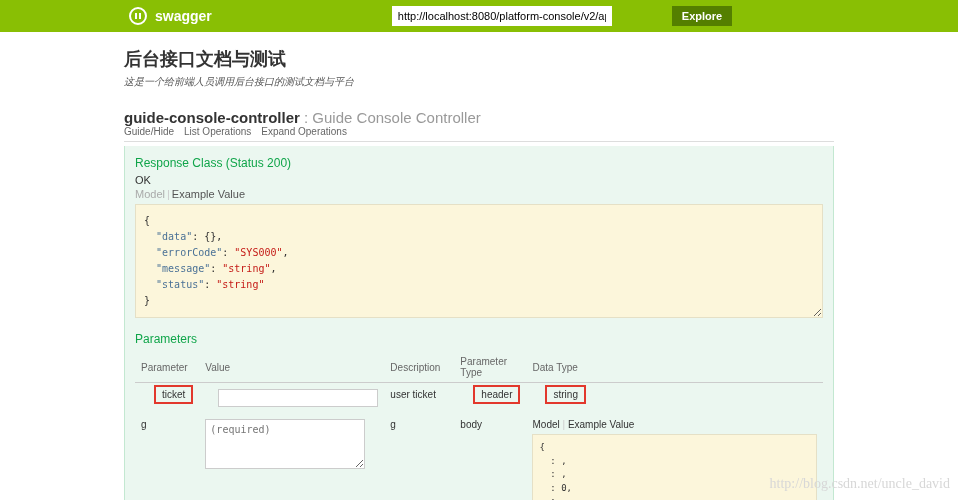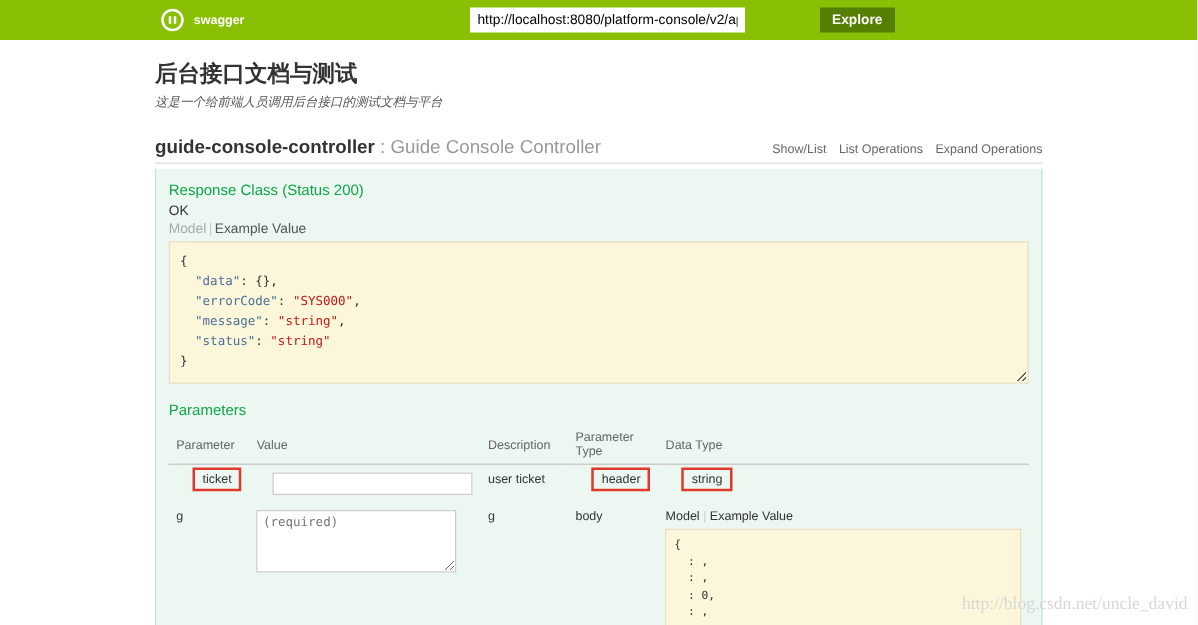--- a/index.html
+++ b/index.html
@@ -1,30 +1,30 @@
 <!DOCTYPE html>
 <html><head>
   <meta charset="utf-8">
   <style>
     * { margin: 0; padding: 0; box-sizing: border-box; }
     body { font-family: "Helvetica Neue", Helvetica, Arial, sans-serif; font-size: 12px; color: #333; background: #fff; }
     .header { background: #89bf04; height: 32px; display: flex; align-items: center; padding: 0 20px; justify-content: center; }
     .header-inner { display: flex; align-items: center; width: 740px; }
-    .logo { display: flex; align-items: center; color: #fff; font-weight: bold; font-size: 10px; margin-right: 180px; padding-left: 20px; }
+    .logo { display: flex; align-items: center; color: #fff; font-weight: bold; font-size: 14px; margin-right: 180px; padding-left: 20px; }
     .logo-icon { width: 18px; height: 18px; border: 2px solid #fff; border-radius: 50%; margin-right: 8px; position: relative; }
     .logo-icon:before, .logo-icon:after { content: ""; position: absolute; background: #fff; }
     .logo-icon:before { width: 2px; height: 6px; left: 4px; top: 4px; }
     .logo-icon:after { width: 2px; height: 6px; left: 8px; top: 4px; }
     .url-input { flex: 0 0 220px; height: 20px; padding: 2px 6px; font-size: 11px; border: none; background: #fff; }
     .explore-btn { background: #547f00; color: #fff; border: none; padding: 4px 10px; font-size: 11px; font-weight: bold; margin-left: 60px; cursor: pointer; }
     .container { max-width: 740px; margin: 0 auto; padding: 15px; }
     .page-title { font-size: 18px; font-weight: bold; color: #333; margin-bottom: 4px; }
     .page-desc { font-size: 10px; color: #555; margin-bottom: 20px; font-style: italic; }
     .api-section { margin-top: 10px; }
-    .api-header { display: flex; justify-content: space-between; align-items: baseline; border-bottom: 1px solid #ddd; padding-bottom: 4px; margin-bottom: 4px; }
+    .api-header { display: flex; justify-content: space-between; align-items: baseline; border-bottom: 1px solid #ddd; padding-bottom: 4px; margin-bottom: 4px; flex-direction: column; }
     .api-title { font-size: 15px; font-weight: bold; color: #333; }
     .api-subtitle { color: #999; font-weight: normal; }
     .api-ops { display: flex; gap: 10px; font-size: 10px; color: #666; }
     .api-ops span { cursor: pointer; }
     .op-row { display: flex; align-items: center; background: #ebf7f0; border: 1px solid #c3e8d1; padding: 3px; }
     .method-badge { background: #10a54a; color: #fff; padding: 4px 10px; font-size: 10px; font-weight: bold; text-transform: uppercase; }
     .op-path { margin-left: 8px; color: #333; font-size: 12px; }
     .op-action { margin-left: auto; color: #10a54a; font-size: 10px; cursor: pointer; }
     .op-body { border: 1px solid #c3e8d1; border-top: none; background: #ebf7f0; padding: 10px; }
     .section-heading { color: #10a54a; font-size: 12px; margin-bottom: 4px; }
@@ -66,21 +66,21 @@
 <div class="container">
   <div class="page-title">后台接口文档与测试</div>
   <div class="page-desc">这是一个给前端人员调用后台接口的测试文档与平台</div>
 
   <div class="api-section">
     <div class="api-header">
       <div class="api-title">
         <span>guide-console-controller</span><span class="api-subtitle"> : Guide Console Controller</span>
       </div>
       <div class="api-ops">
-        <span>Show/List</span>
+        <span>Guide/Hide</span>
         <span>List Operations</span>
         <span>Expand Operations</span>
       </div>
     </div>
 
 
     <div class="op-body">
       <div class="section-heading">Response Class (Status 200)</div>
       <div class="ok-text">OK</div>
       <div class="tabs">

